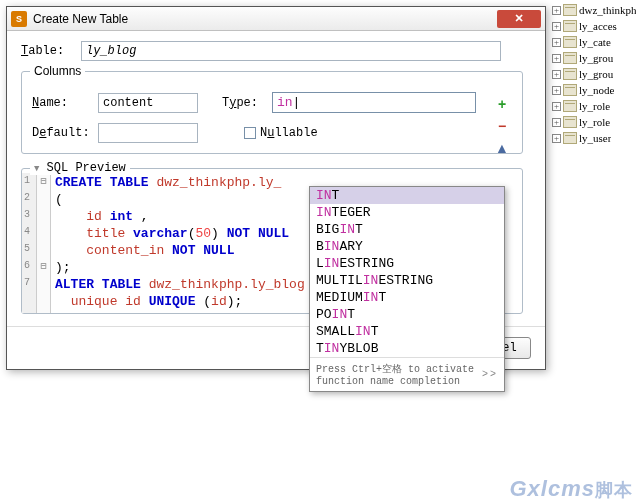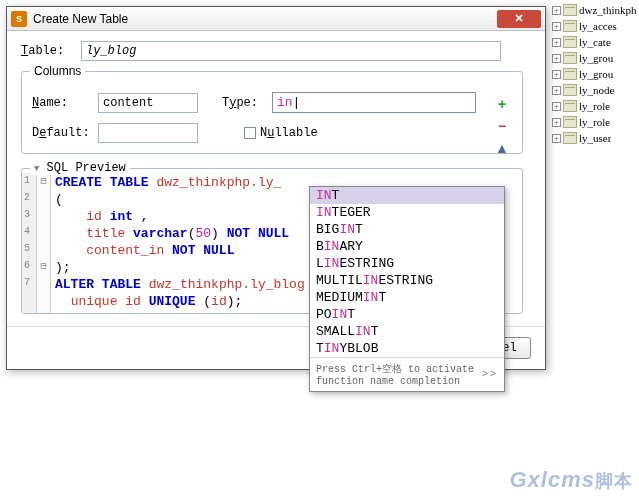--- a/index.html
+++ b/index.html
@@ -49,33 +49,33 @@
 .prevtitle .tri { color: #888; font-size: 9px; }
 .code { font-family: "Courier New", monospace; font-size: 13px; display: flex; }
 .gutter { background: #f0f0f0; border-right: 1px solid #ccc; font-size: 10px; color: #888; text-align: right; padding: 2px 2px; }
 .gutter div { height: 17px; padding-right: 4px; }
 .fold { background: #fafafa; border-right: 1px solid #ccc; width: 14px; padding: 2px 0; }
 .fold div { height: 17px; text-align: center; color: #888; font-size: 10px; }
 .codebody { padding: 2px 4px; flex: 1; overflow: hidden; }
 .codebody div { height: 17px; white-space: pre; }
 .kw { color: #0000cc; font-weight: bold; }
 .ident { color: #c0392b; }
-.num { color: #a21caf; }
+.num { color: #ef4444; }
 
 .dlg-buttons { display: flex; justify-content: flex-end; gap: 8px; padding: 10px 14px; border-top: 1px solid #ddd; }
 .btn { min-width: 72px; padding: 3px 12px; border: 1px solid #888; background: linear-gradient(#fdfdfd,#e8e8e8); border-radius: 3px; font-family: "Courier New", monospace; font-size: 12px; text-align: center; }
 
 .tree { position: absolute; right: 2px; top: 2px; width: 85px; font-family: Tahoma; font-size: 11px; }
 .tree .ti { display: flex; align-items: center; height: 16px; gap: 2px; }
 .tree .box { width: 9px; height: 9px; border: 1px solid #888; display: flex; align-items: center; justify-content: center; font-size: 9px; line-height: 7px; color: #555; }
 .tree .tbl { width: 14px; height: 12px; background: #e8e4d0; border: 1px solid #b0a878; position: relative; }
 .tree .tbl::before { content: ""; position: absolute; top: 2px; left: 1px; right: 1px; height: 1px; background: #b0a878; }
 .tree .nm { white-space: nowrap; overflow: hidden; }
 
-.watermark { position: absolute; right: 6px; bottom: 10px; font-size: 22px; font-style: italic; font-weight: bold; color: rgba(120,150,200,0.6); letter-spacing: 1px; }
+.watermark { position: absolute; right: 6px; bottom: 1px; font-size: 22px; font-style: italic; font-weight: bold; color: rgba(120,150,200,0.6); letter-spacing: 1px; }
 .watermark .cn { font-style: normal; font-size: 18px; }
 </style>
 </head>
 <body>
 
 <div class="tree">
   <div class="ti">
       <span class="box">+</span>
       <span class="tbl"></span>
       <span class="nm">dwz_thinkph</span>

